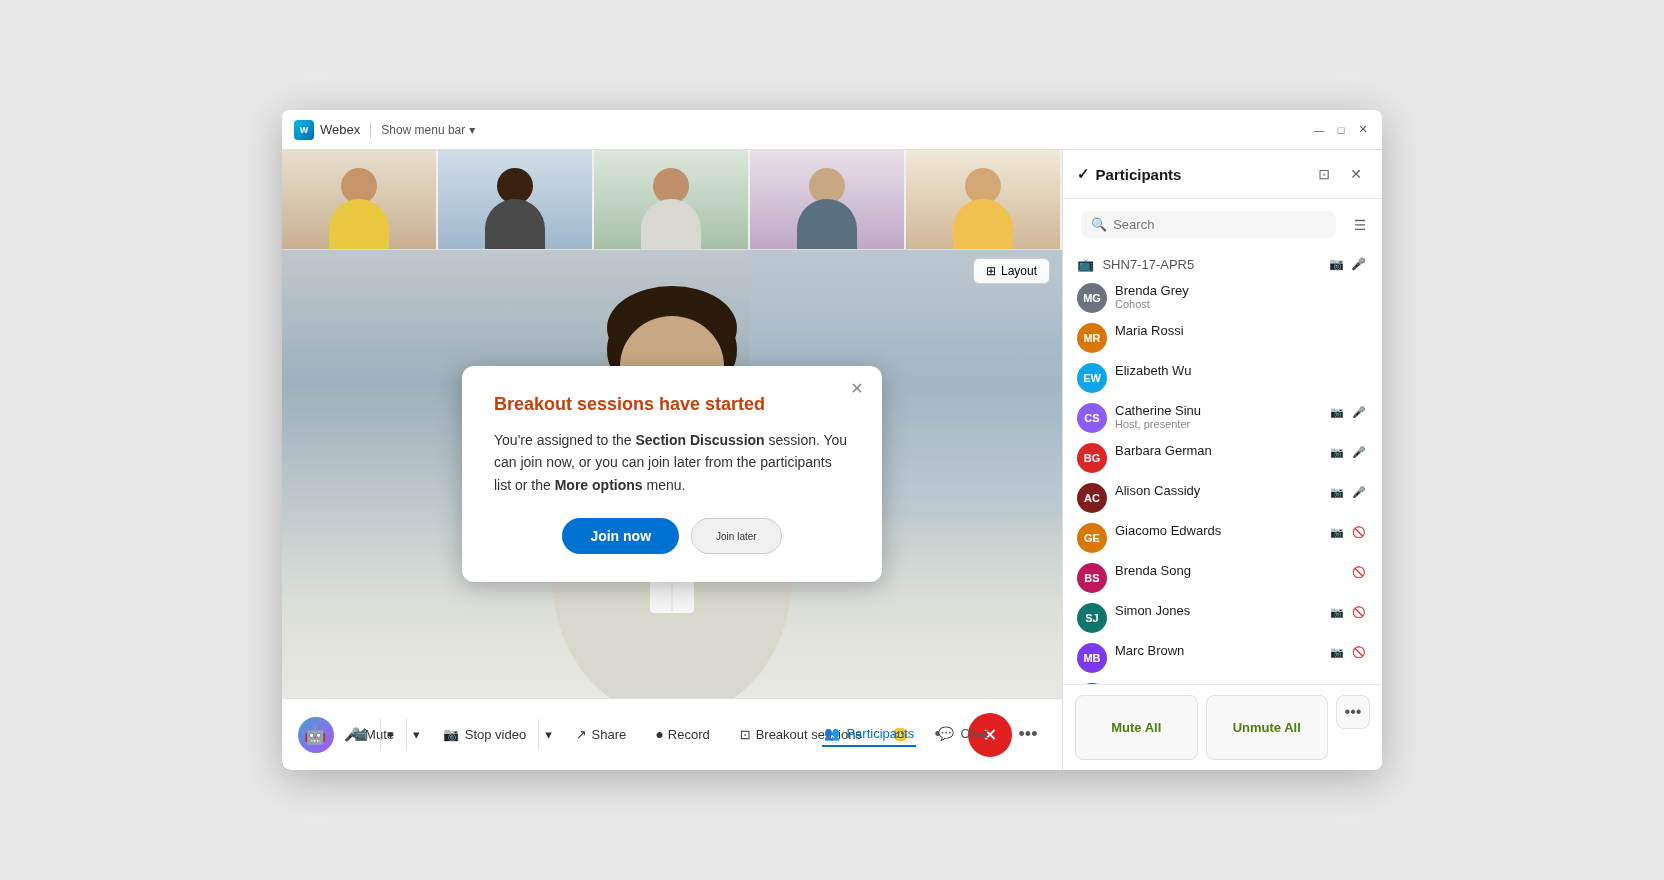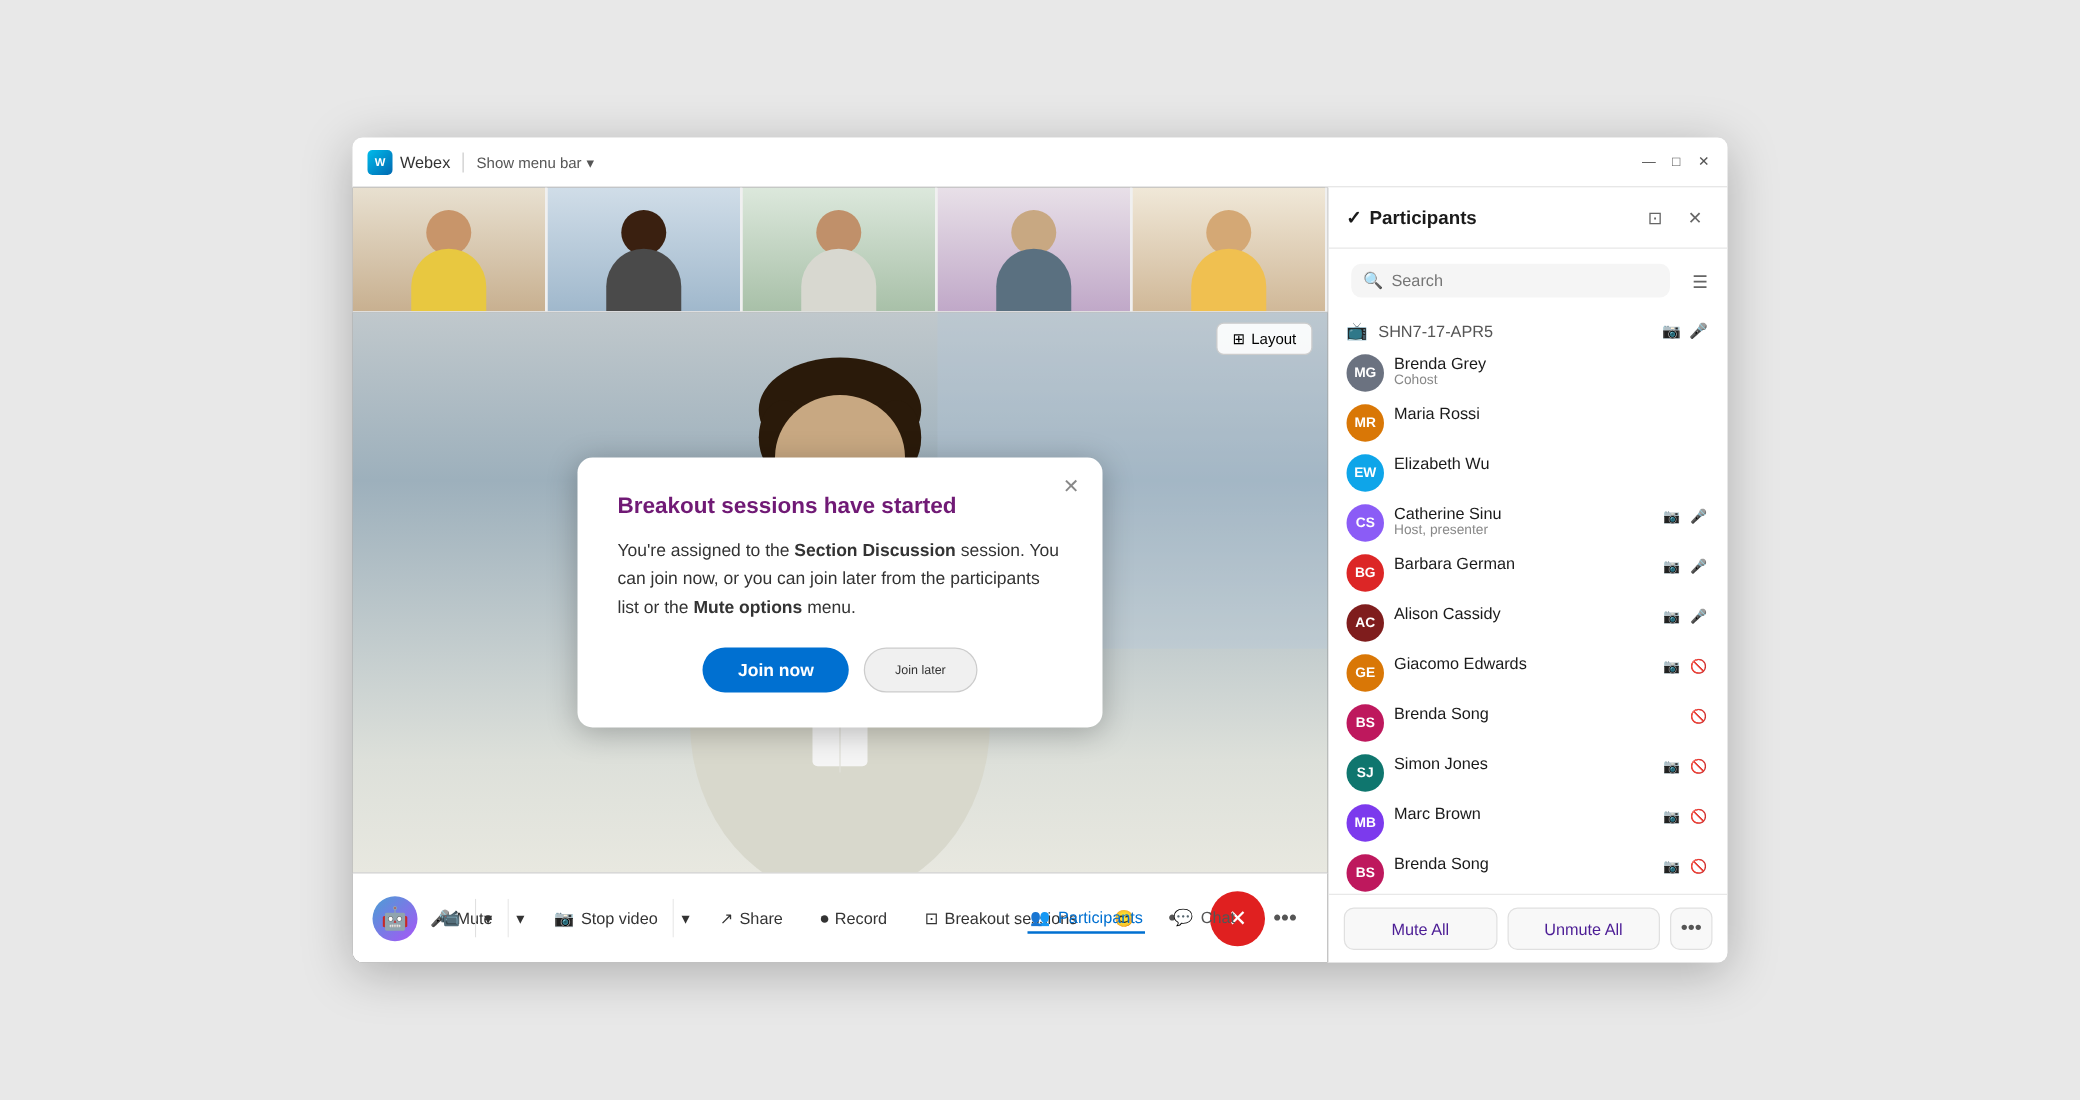--- a/index.html
+++ b/index.html
@@ -156,21 +156,21 @@
       display: flex;
       align-items: center;
       justify-content: center;
       color: #888;
       font-size: 16px;
       border-radius: 50%;
     }
     .dialog-title {
       font-size: 18px;
       font-weight: 700;
-      color: #701a75;
+      color: #c2410c;
       margin-bottom: 14px;
     }
     .dialog-body {
       font-size: 14px;
       color: #333;
       line-height: 1.6;
       margin-bottom: 22px;
     }
     .dialog-body strong { font-weight: 700; }
     .dialog-actions {
@@ -418,28 +418,28 @@
     .p-ctrl.active { color: #22c55e; }
     .p-ctrl.muted { color: #ef4444; }
     .sidebar-footer {
       padding: 10px 12px;
       border-top: 1px solid #e8e8e8;
       display: flex;
       gap: 8px;
     }
     .footer-btn {
       flex: 1;
-      padding: 8px;
+      padding: 24px;
       border-radius: 8px;
       border: 1px solid #e0e0e0;
       background: #f8f8f8;
       font-size: 13px;
-      color: #4c1d95;
-      cursor: pointer;
-      font-weight: 400;
+      color: #4d7c0f;
+      cursor: pointer;
+      font-weight: 700;
     }
     .footer-more {
       width: 34px;
       height: 34px;
       border-radius: 8px;
       border: 1px solid #e0e0e0;
       background: #f8f8f8;
       display: flex;
       align-items: center;
       justify-content: center;
@@ -620,21 +620,21 @@
 
             <line x1="150" y1="180" x2="150" y2="340" stroke="#e0e0d8" stroke-width="1"></line>
           </svg>
         </div>
 
         <div class="dialog-overlay">
           <div class="dialog">
             <div class="dialog-close">✕</div>
             <div class="dialog-title">Breakout sessions have started</div>
             <div class="dialog-body">
-              <span>You're assigned to the </span><strong>Section Discussion</strong><span> session. You can join now, or you can join later from the participants list or the </span><strong>Mute options</strong><span> menu.</span>
+              <span>You're assigned to the </span><strong>Section Discussion</strong><span> session. You can join now, or you can join later from the participants list or the </span><strong>More options</strong><span> menu.</span>
             </div>
             <div class="dialog-actions">
               <button class="btn-join-now">Join now</button>
               <button class="btn-join-later">Join later</button>
             </div>
           </div>
         </div>
       </div>
 
       <div class="toolbar">

